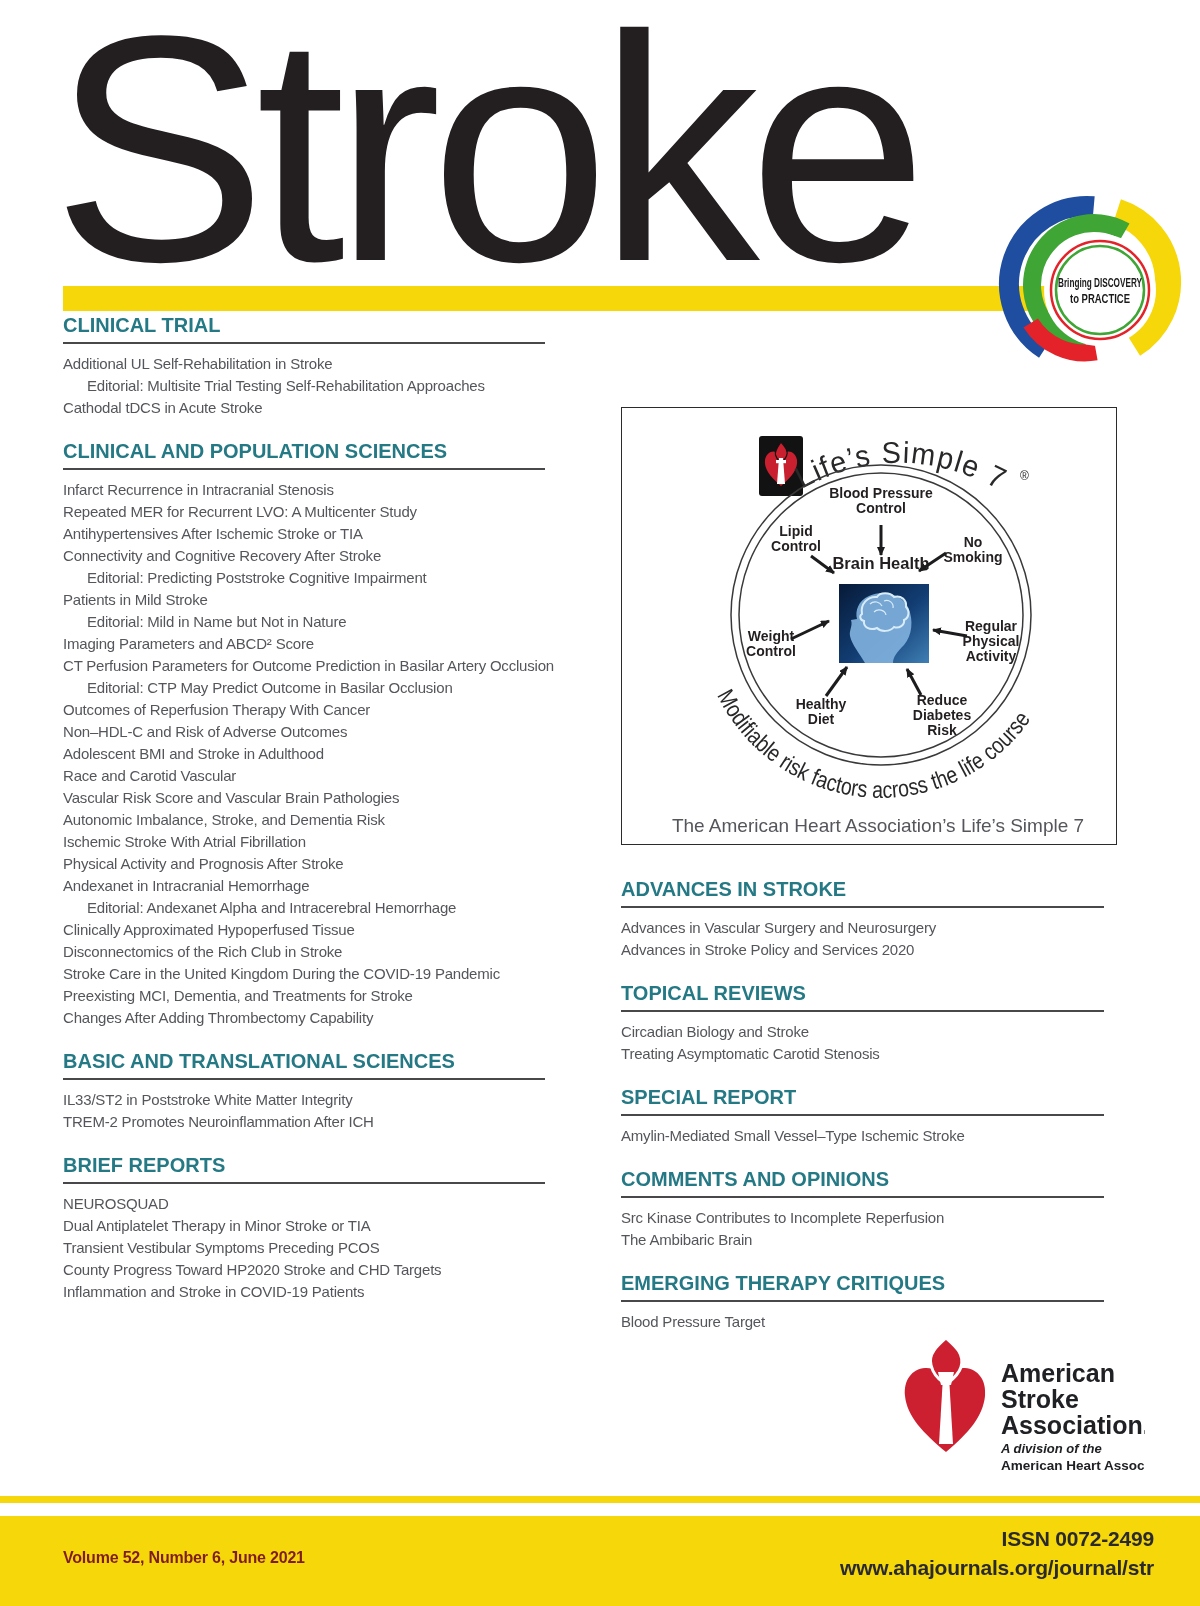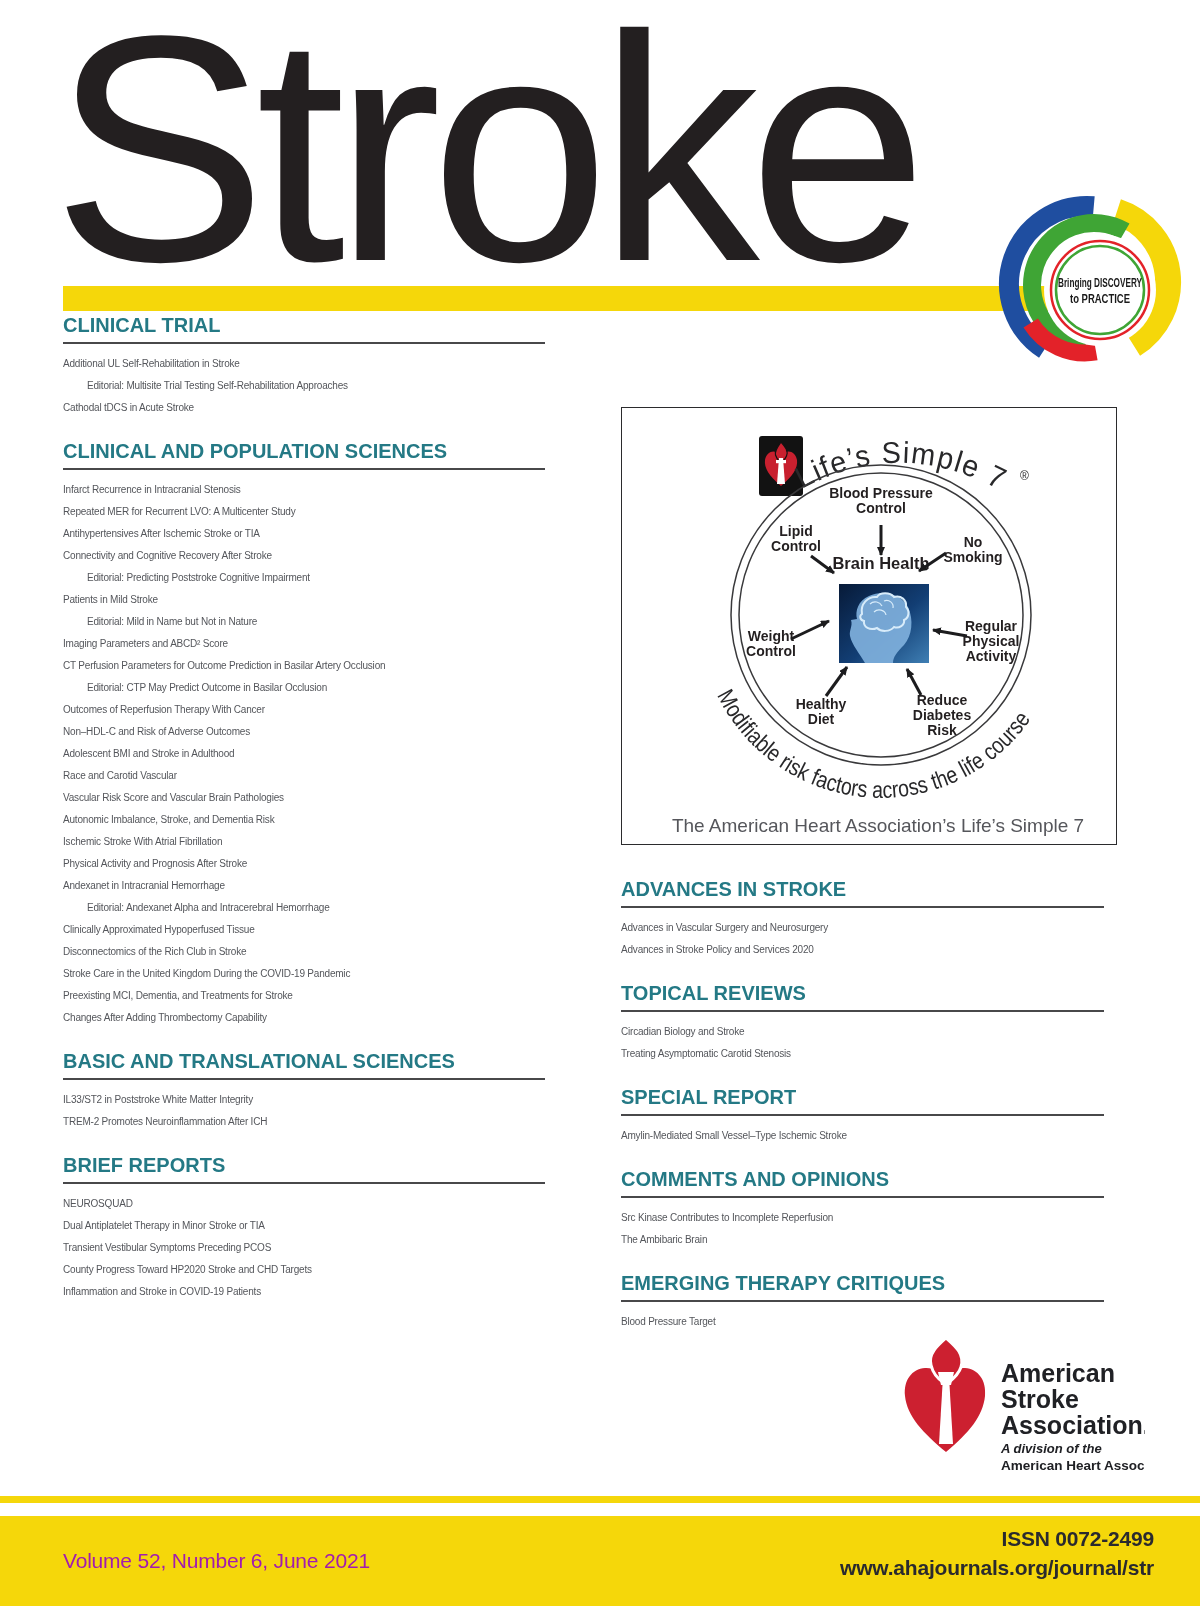--- a/index.html
+++ b/index.html
@@ -12,31 +12,31 @@
   .swoosh{position:absolute;left:982px;top:186px;}
   
   .col{position:absolute;}
   .col-left{left:63px;top:314px;width:482px;}
   .col-right{left:621px;top:407px;width:483px;}
   .toc-section{margin:0 0 21px 0;}
   .section-heading{margin:0 0 5px 0;font-size:20px;line-height:23px;font-weight:bold;
                    color:#247985;letter-spacing:0;}
   .section-rule{height:2px;background:#48484a;margin:0 0 9px 0;}
   .toc-list{list-style:none;margin:0;padding:0;}
-  .toc-item{font-size:10px;line-height:22px;letter-spacing:-0.2px;color:#54565b;white-space:nowrap;}
+  .toc-item{font-size:15px;line-height:22px;letter-spacing:-0.2px;color:#54565b;white-space:nowrap;}
   .toc-item.editorial{padding-left:24px;}
   
   .figure-box{width:496px;height:438px;border:1.5px solid #2b2b2d;box-sizing:border-box;
               margin:0 0 33px 0;background:#fff;}
   
   .asa{position:absolute;left:895px;top:1332px;}
   
   .footer-strip{position:absolute;left:0;top:1496px;width:1200px;height:7px;background:#f5d70a;}
   .footer-band{position:absolute;left:0;top:1516px;width:1200px;height:90px;background:#f5d70a;}
-  .footer-vol{position:absolute;left:63px;top:33px;font-size:21px;font-weight:normal;color:#a21caf;letter-spacing:-0.2px;}
+  .footer-vol{position:absolute;left:63px;top:33px;font-size:16px;font-weight:bold;color:#7f1d1d;letter-spacing:-0.2px;}
   .footer-right{position:absolute;right:46px;top:8px;text-align:right;font-size:21px;
                 font-weight:bold;color:#2a2a2e;line-height:29px;letter-spacing:-0.2px;}
   .fig-label{font-size:14px;font-weight:bold;fill:#231f20;}
   .fig-center{font-size:16.5px;font-weight:bold;fill:#231f20;}
   .fig-caption{font-size:19px;fill:#55565b;}
   svg text{font-family:"Liberation Sans","DejaVu Sans",sans-serif;}
 </style>
 </head>
 <body>
 

